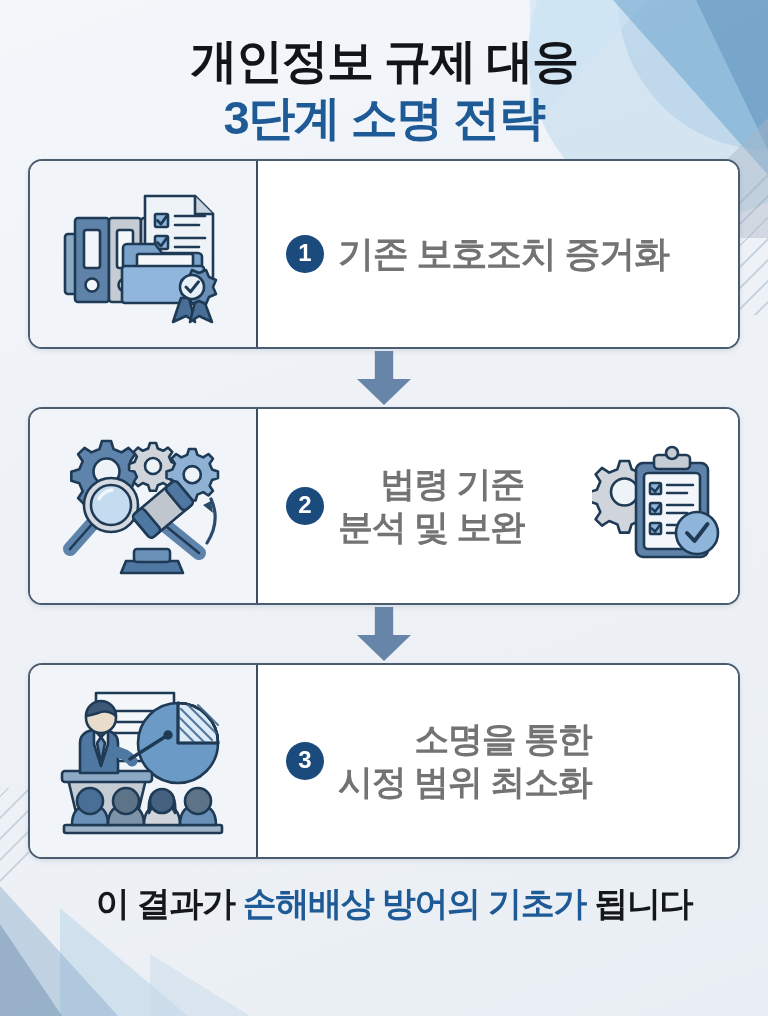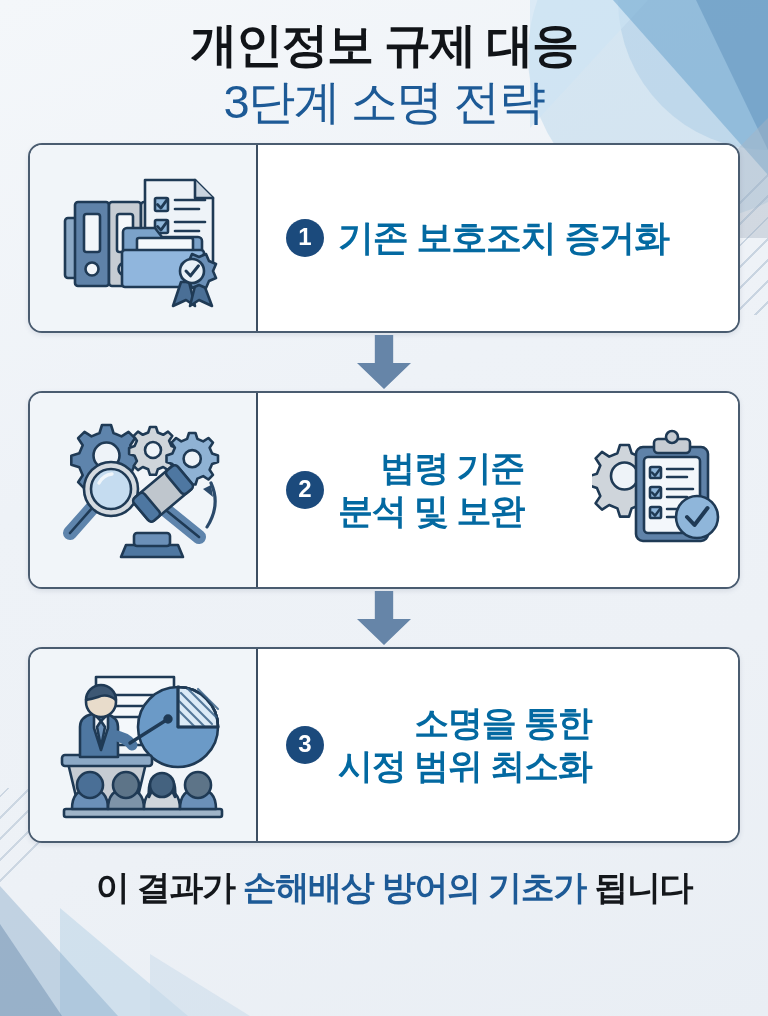--- a/index.html
+++ b/index.html
@@ -106,35 +106,35 @@
       rgba(155, 175, 196, 0.40) 2px,
       transparent 2px,
       transparent 15px
     );
     clip-path: polygon(0 0, 100% 0, 0 100%);
   }
 
   
   #header {
     position: relative;
-    padding-top: 18px;
+    padding-top: 34px;
     text-align: center;
     z-index: 5;
   }
   .title-line1 {
     font-size: 47px;
     font-weight: 900;
     color: #111418;
     letter-spacing: -1.5px;
     line-height: 1.16;
     white-space: nowrap;
   }
   .title-line2 {
     font-size: 47px;
-    font-weight: 400;
+    font-weight: 700;
     color: #1d5a96;
     letter-spacing: -1.5px;
     line-height: 1.16;
     margin-top: 2px;
     white-space: nowrap;
   }
 
   
   #steps {
     position: relative;
@@ -189,21 +189,21 @@
     display: flex;
     align-items: center;
     justify-content: center;
     line-height: 1;
     padding-bottom: 2px;
   }
 
   .step-text {
     font-size: 36px;
     font-weight: 900;
-    color: #0369a1;
+    color: #737373;
     letter-spacing: -1.2px;
     line-height: 1.22;
     white-space: pre-line;
   }
   .card-2 .step-text, .card-3 .step-text { font-size: 35px; text-align: right; }
 
   .side-art {
     flex: 0 0 auto;
     margin-left: auto;
     padding-right: 6px;

